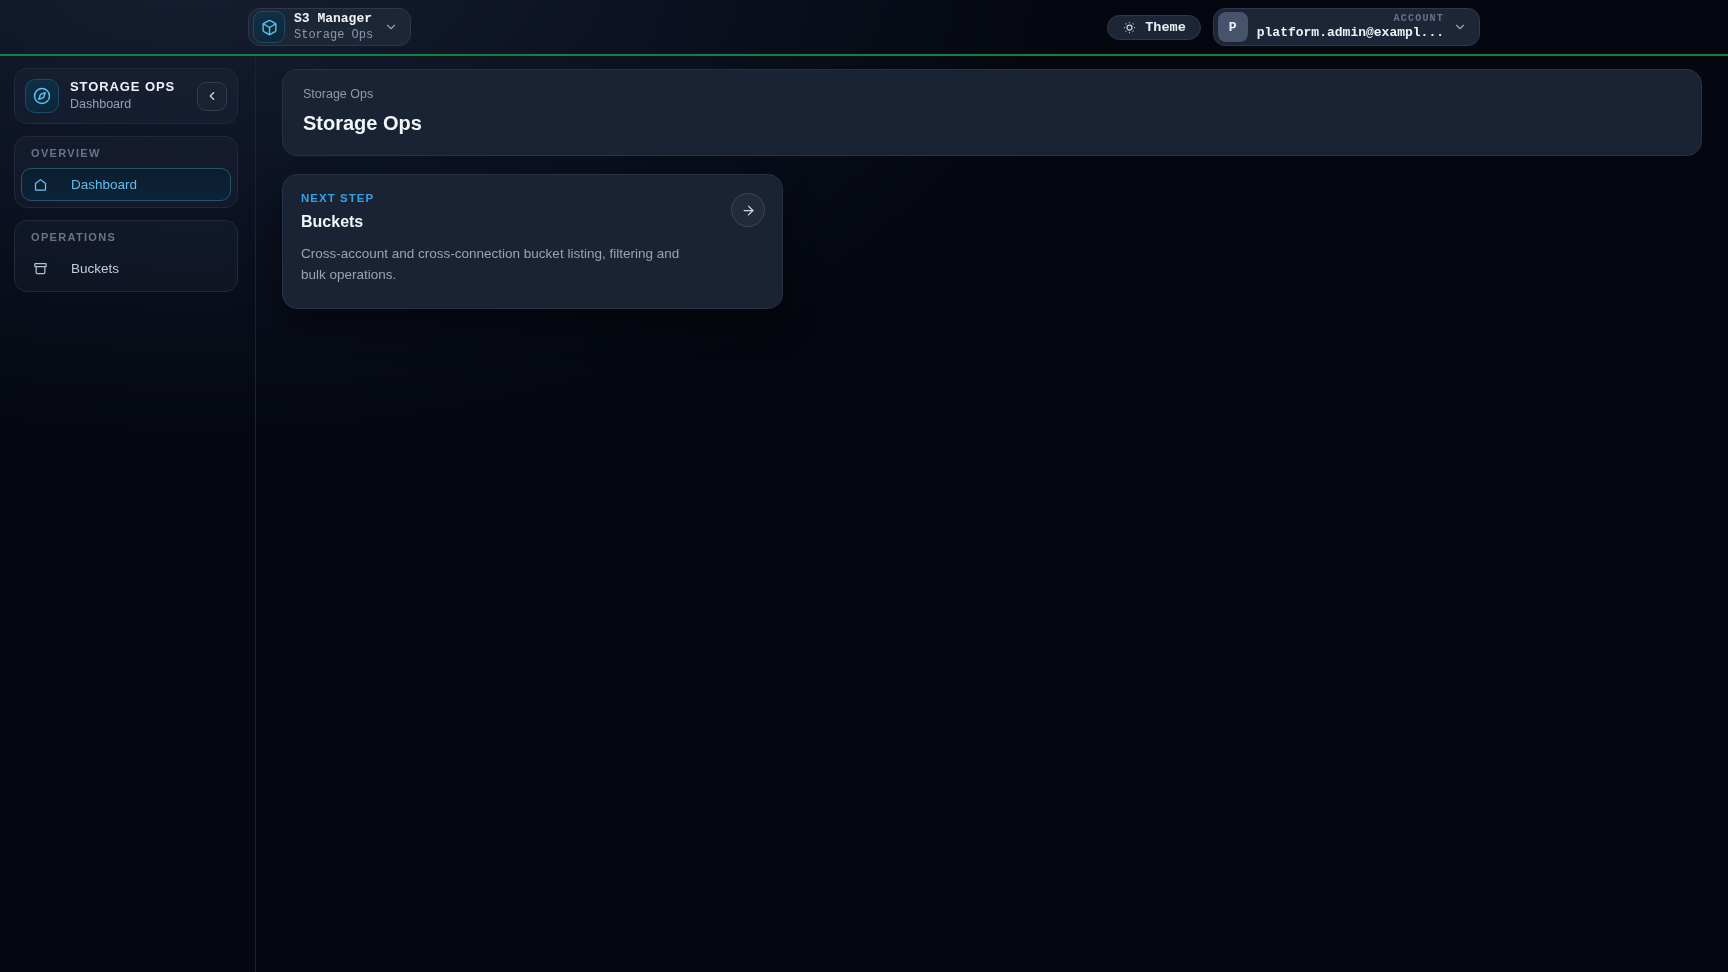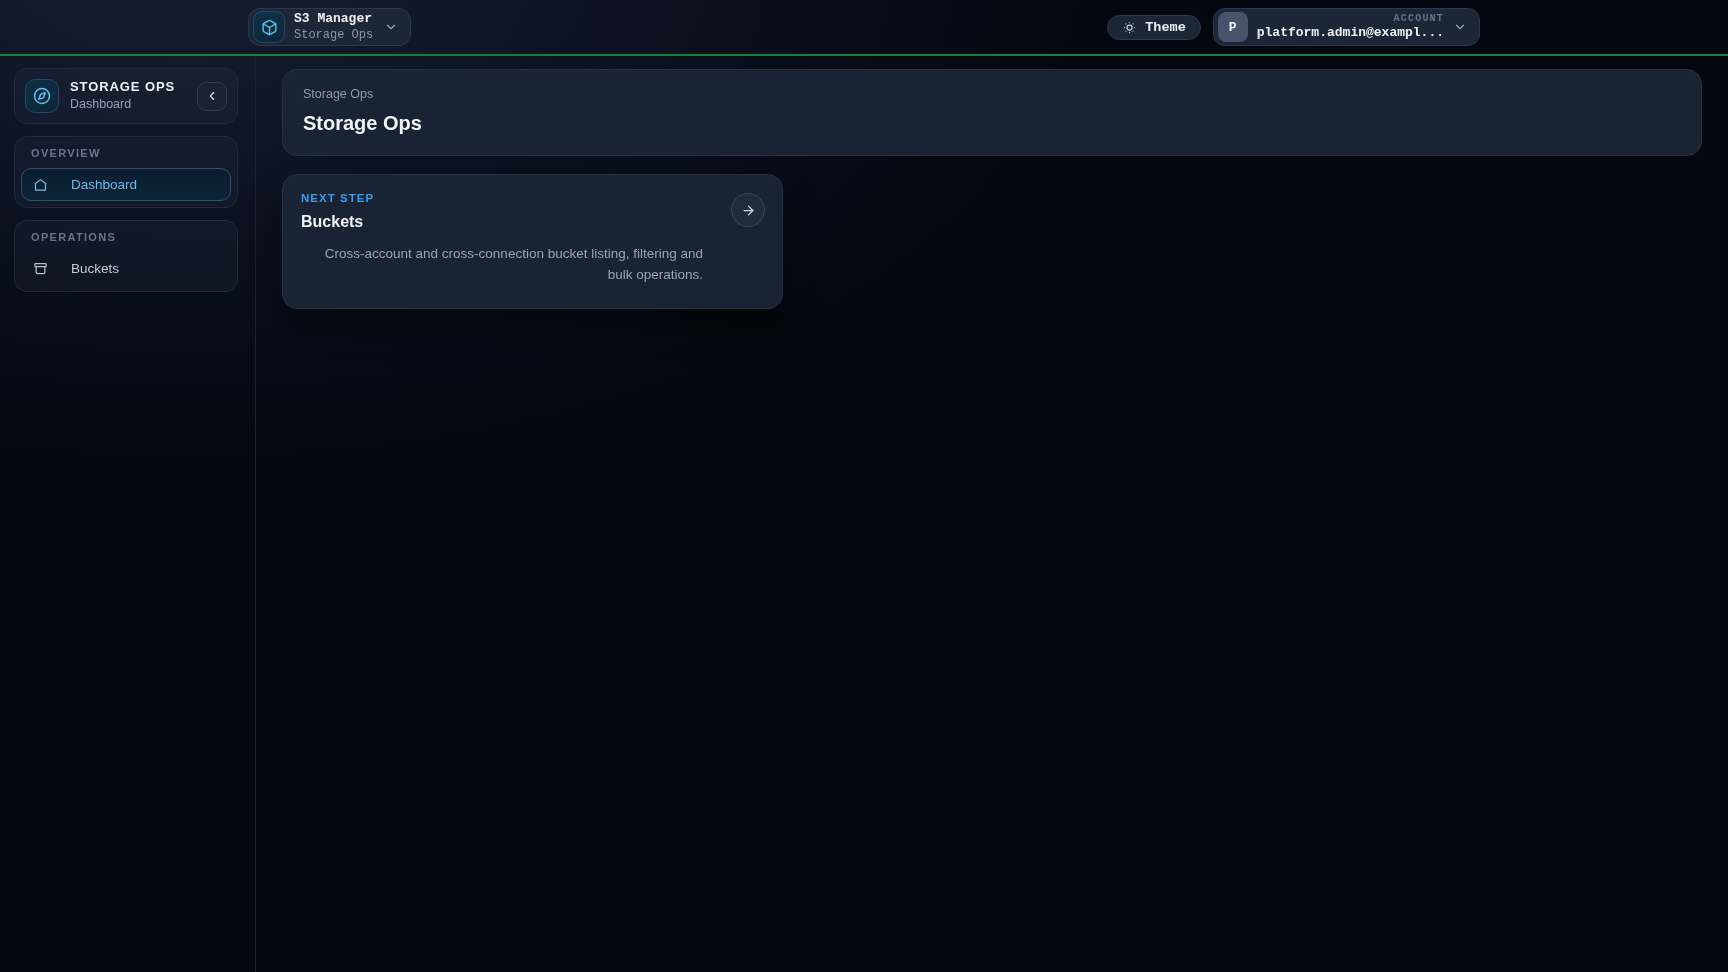--- a/index.html
+++ b/index.html
@@ -122,21 +122,21 @@
   .page-title { font-size: 20px; font-weight: 700; color: #f3f6fa; margin-top: 11px; }
   .page-desc { font-size: 14px; color: #b3bdce; margin-top: 12px; }
 
   .next-card {
     width: 501px; padding: 17px 18px 22px; position: relative;
     box-shadow: 0 18px 32px rgba(0, 0, 0, 0.45);
     cursor: pointer;
   }
   .eyebrow { font-size: 11.5px; font-weight: 700; letter-spacing: 0.09em; color: #379fe6; }
   .next-title { font-size: 16px; font-weight: 700; color: #f0f4f9; margin-top: 9px; }
-  .next-desc { font-size: 13.5px; color: #98a3b6; line-height: 1.55; margin-top: 13px; max-width: 402px; text-align: right; }
+  .next-desc { font-size: 13.5px; color: #98a3b6; line-height: 1.55; margin-top: 13px; max-width: 402px; }
   .arrow-btn {
     position: absolute; top: 18px; right: 17px;
     width: 34px; height: 34px; border-radius: 50%;
     background: #212b3c; border: 1px solid #3a465c; cursor: pointer;
     display: flex; align-items: center; justify-content: center;
   }
   .arrow-btn svg { width: 15px; height: 15px; stroke: #ced6e2; }
 
   svg { fill: none; stroke-width: 2; stroke-linecap: round; stroke-linejoin: round; }
 </style>

